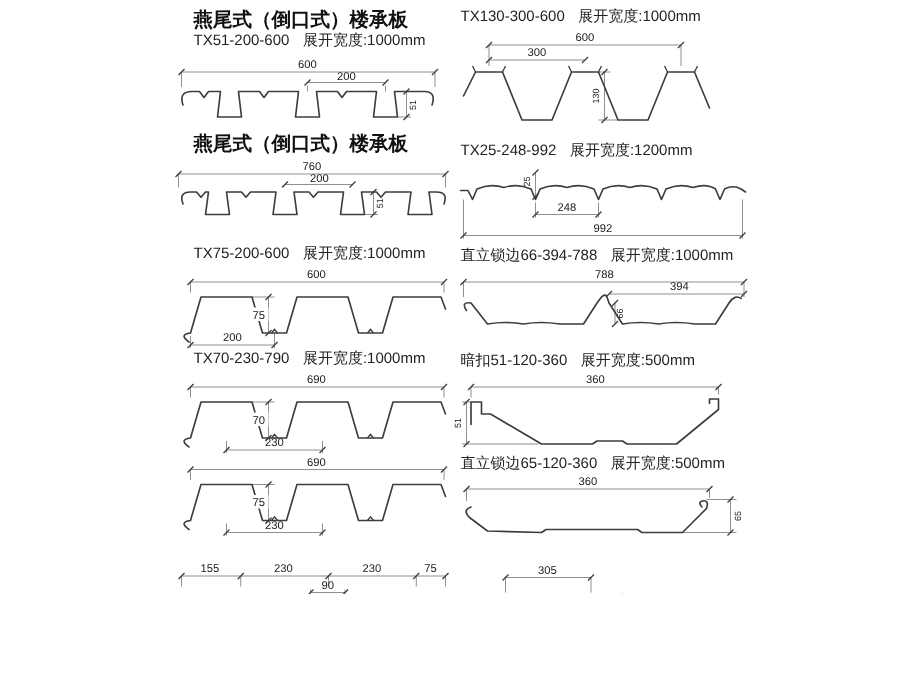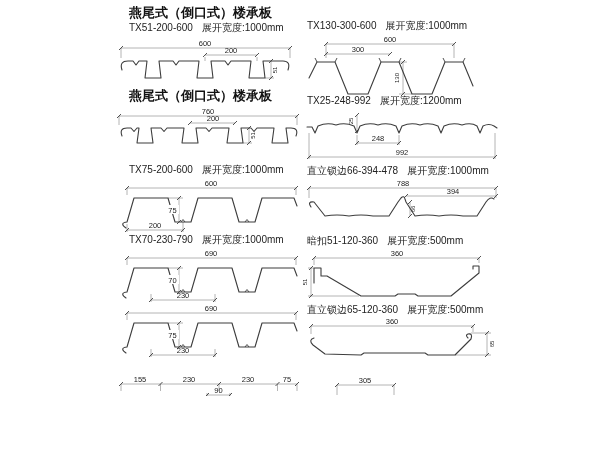--- a/index.html
+++ b/index.html
@@ -40,21 +40,21 @@
         <path class="tk" d="M90,21 L94,17 M142,21 L146,17"></path>
         <text class="dt" x="118" y="17">200</text>
         <path class="dl" d="M158,25 L158,42 M152,42 L161,42"></path>
         <path class="tk" d="M156,27 L160,23 M156,44 L160,40"></path>
         <text class="dt dts" x="164" y="34" transform="rotate(-90 164 34)">51</text>
       </g>
       <path class="pf" d="M9,34 Q6,25 15,25 L20,25 l3,4 l3,-4 L34,25 L32,42 L48,42 L46,25 L60,25 l3,4 l3,-4 L86,25 L84,42 L100,42 L98,25 L112,25 l3,4 l3,-4 L138,25 L136,42 L152,42 L150,25 L170,25 Q178,25 175,34"></path>
     </svg>
   </div>
 
-  <div class="panel" style="left:303px;top:19px">
+  <div class="panel" style="left:303px;top:5px">
     <div class="lbl ind2">
       <span class="model">TX130-300-600</span><span>展开宽度:1000mm</span>
     </div>
     <svg width="200" height="66" viewBox="0 0 200 66">
       <g>
         <path class="dl" d="M23,10 L151,10 M23,10 L23,24 M151,10 L151,24"></path>
         <path class="tk" d="M21,12 L25,8 M149,12 L153,8"></path>
         <text class="dt" x="87" y="7.5">600</text>
         <path class="dl" d="M23,20 L87,20"></path>
         <path class="tk" d="M21,22 L25,18 M85,22 L89,18"></path>
@@ -123,21 +123,21 @@
       </g>
       <path class="pf" d="M13,50 Q6,45 14,44 L21,20 L55,20 L62,44 L78,44 L85,20 L119,20 L126,44 L142,44 L149,20 L181,20 L184,28"></path>
       <path class="hn" d="M68,44 l2,-2.5 l2,2.5 M132,44 l2,-2.5 l2,2.5"></path>
       <rect class="wbg" x="53" y="27" width="13" height="9"></rect>
       <text class="dt" x="59.5" y="34.5">75</text>
     </svg>
   </div>
 
   <div class="panel" style="left:303px;top:164px">
     <div class="lbl ind2">
-      <span class="model">直立锁边66-394-478</span><span>展开宽度:1000mm</span>
+      <span class="model">直立锁边66-394-788</span><span>展开宽度:1000mm</span>
     </div>
     <svg width="200" height="58" viewBox="0 0 200 58">
       <g>
         <path class="dl" d="M6,9 L193,9 M6,9 L6,19 M193,9 L193,19"></path>
         <path class="tk" d="M4,11 L8,7 M191,11 L195,7"></path>
         <text class="dt" x="100" y="6.5">788</text>
         <path class="dl" d="M103,17 L193,17"></path>
         <path class="tk" d="M101,19 L105,15 M191,19 L195,15"></path>
         <text class="dt" x="150" y="14.5">394</text>
         <path class="dl" d="M107,23 L107,37"></path>

